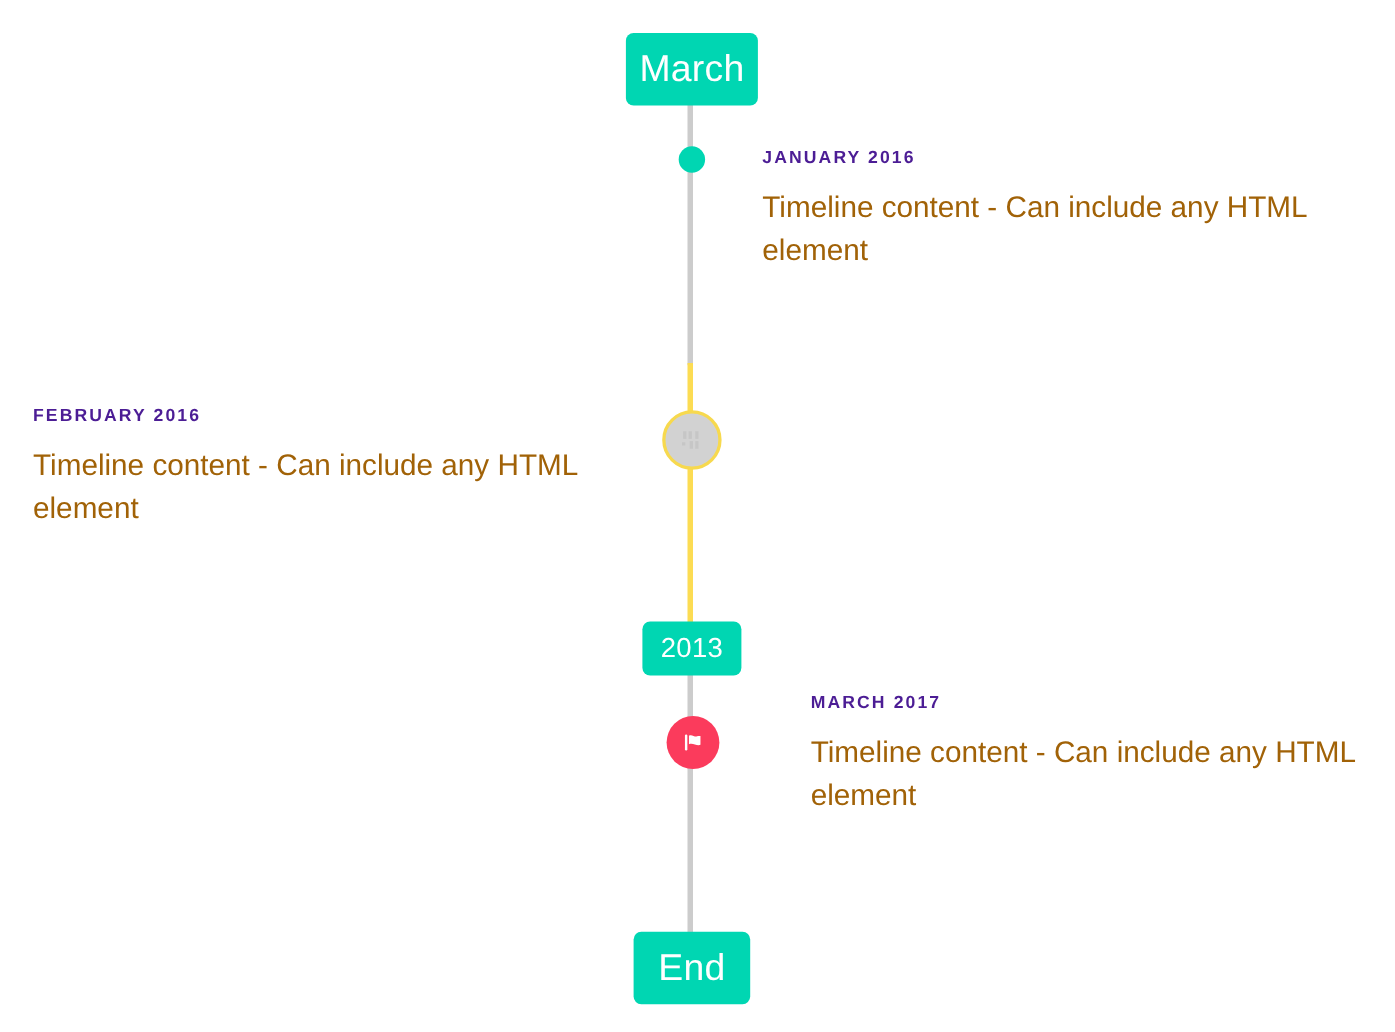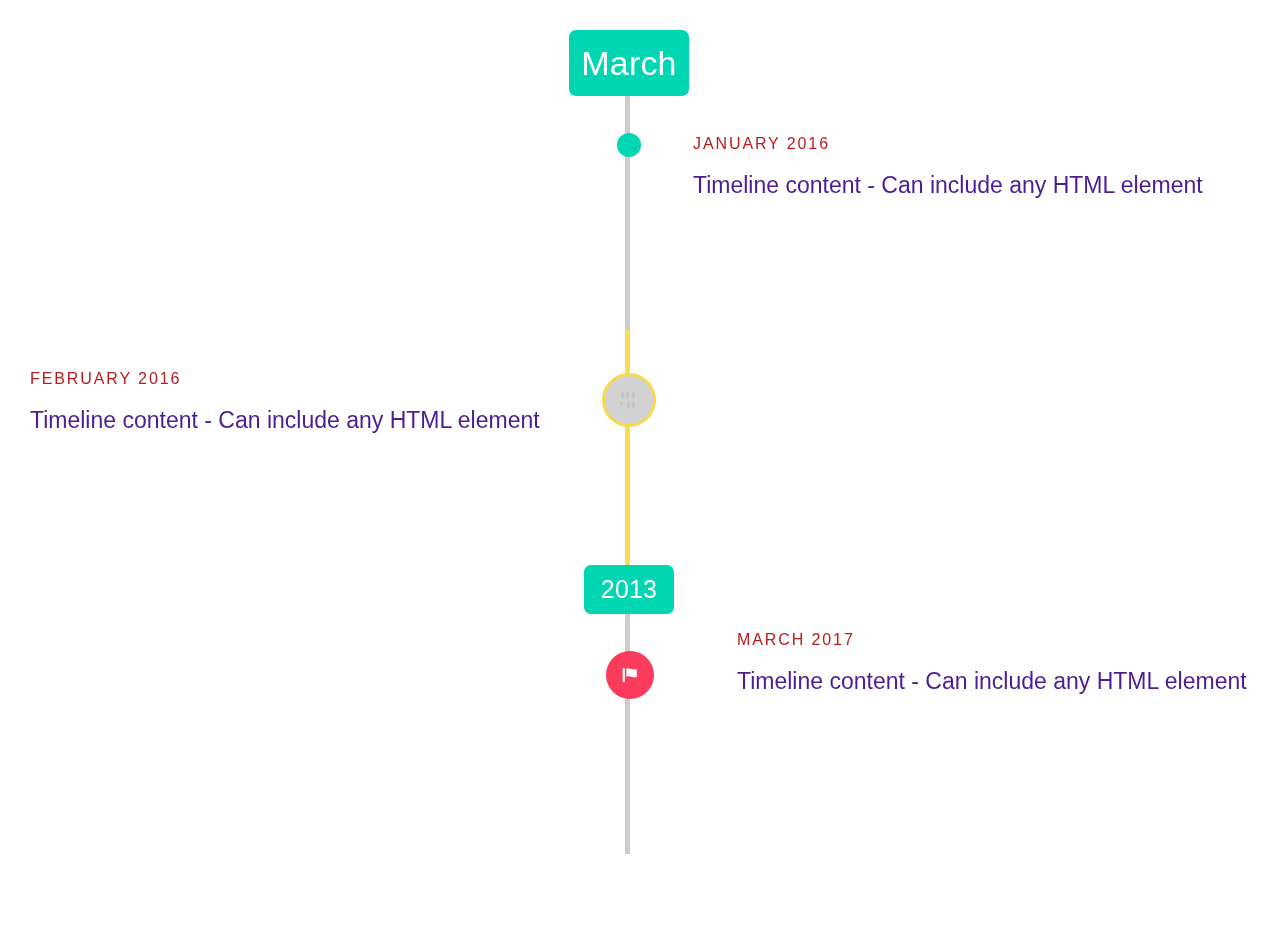--- a/index.html
+++ b/index.html
@@ -104,31 +104,31 @@
   .bi-c { left: 12px; top: 0px;  width: 3px; height: 7px; }
   .bi-d { left: 0px;  top: 10px; width: 3px; height: 3px; }
   .bi-e { left: 7px;  top: 9px;  width: 3px; height: 7px; }
   .bi-f { left: 12px; top: 9px;  width: 3px; height: 7px; }
 
   
   .entry { position: absolute; }
 
   .entry-date {
     font-size: 16px;
-    font-weight: normal;
+    font-weight: bold;
     letter-spacing: 1.9px;
-    color: #b91c1c;
+    color: #4c1d95;
     text-transform: uppercase;
     margin: 0 0 16px 0;
     line-height: 1.2;
   }
   .entry-body {
-    font-size: 23px;
+    font-size: 27px;
     font-weight: 400;
-    color: #4c1d95;
+    color: #a16207;
     line-height: 1.42;
     margin: 0;
   }
 
   .entry-right { left: 693px; width: 540px; text-align: left; }
   .entry-left  { left: 30px;  width: 535px; text-align: left; }
 
   .entry-jan   { top: 134px; }
   .entry-feb   { top: 369px; }
   .entry-mar   { top: 630px; margin-left: 44px; }
@@ -173,14 +173,15 @@
     <svg width="22" height="22" viewBox="0 0 24 24">
       <rect x="4" y="4" width="2.4" height="16" rx="1.2" fill="#ffffff"></rect>
       <path d="M8 5.2 C11 3.4 14 7.4 17 5.6 L19.4 5.6 L19.4 14.2 C16.4 16 11.6 12 8 13.8 Z" fill="#ffffff"></path>
     </svg>
   </div>
   <div class="entry entry-right entry-mar">
     <p class="entry-date">March 2017</p>
     <p class="entry-body">Timeline content - Can include any HTML element</p>
   </div>
 
+  <div class="badge badge-end">End</div>
 
 </div>
 
 </body></html>

